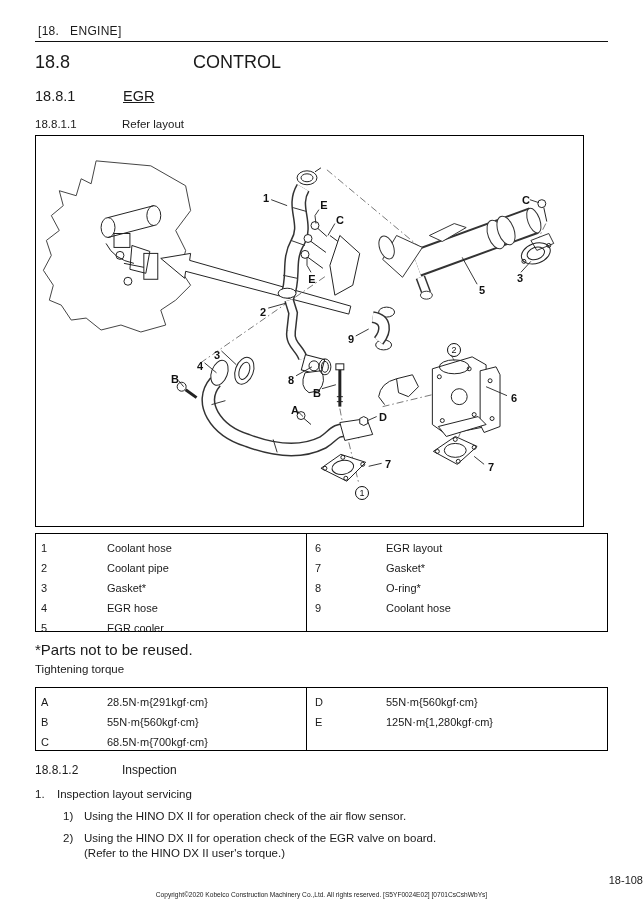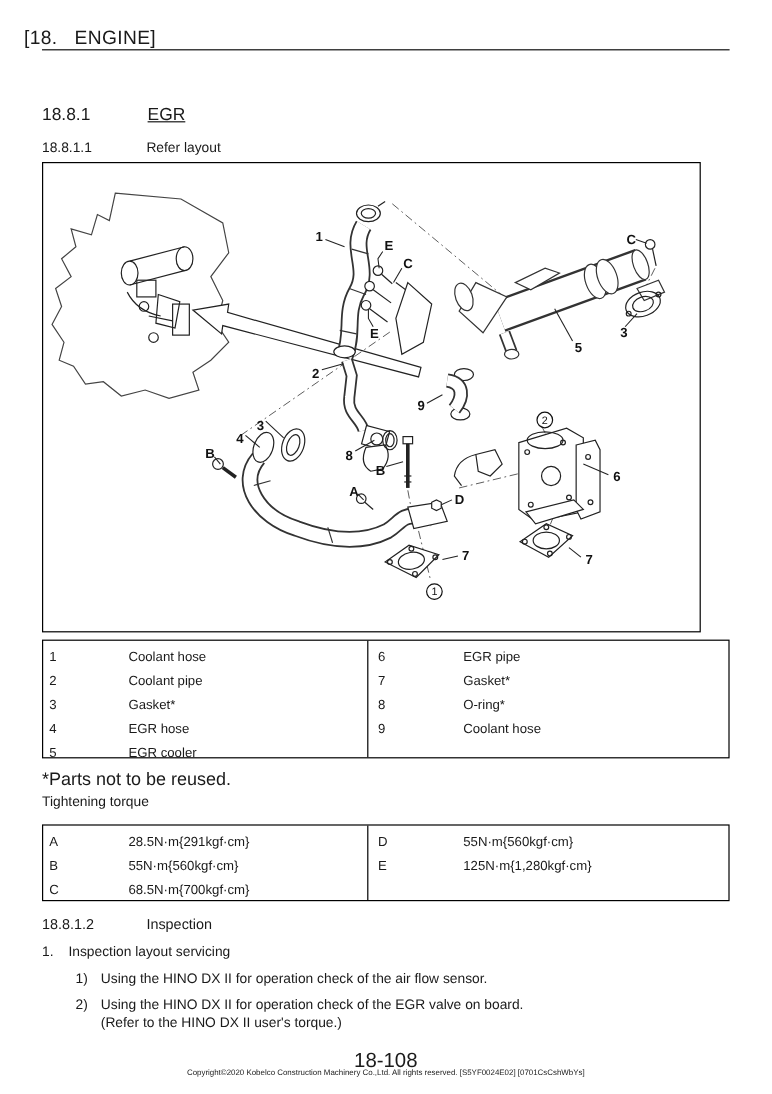--- a/index.html
+++ b/index.html
@@ -1,20 +1,20 @@
 <!DOCTYPE html>
 <html><head>
 <meta charset="utf-8">
 <style>
   html,body{margin:0;padding:0;background:#e8e8e8;}
   .page{position:relative;width:643px;height:912px;background:#fff;margin:0 auto;
         font-family:"Liberation Sans",sans-serif;color:#1a1a1a;overflow:hidden;}
   .abs{position:absolute;}
   .pre{white-space:pre;}
-  .doc-header{left:20px;top:24px;font-size:16px;letter-spacing:.3px;}
+  .doc-header{left:38px;top:24px;font-size:12px;letter-spacing:.3px;}
   .rule{left:35px;top:41px;width:573px;border-top:1.7px solid #111;}
   .sec{left:35px;top:52px;font-size:18px;}
   .sec .num{display:inline-block;width:158px;}
   .sub1{left:35px;top:88px;font-size:14.5px;text-decoration:underline;}
   .sub1 .num{display:inline-block;width:88px;}
   .sub2{left:35px;top:118px;font-size:11.5px;}
   .sub2 .num{display:inline-block;width:87px;}
   .figure{left:35px;top:135px;width:549px;height:392px;border:1px solid #000;box-sizing:border-box;}
   .figure svg{position:absolute;left:0;top:0;}
   .callout{position:absolute;transform:translate(-50%,-50%);font-size:11px;font-weight:bold;color:#111;}
@@ -31,31 +31,34 @@
   .half.r .tkey{margin-left:8px;width:71px;}
   .footnote{left:35px;top:641px;font-size:15px;}
   .torque-h{left:35px;top:663px;font-size:11.5px;font-weight:normal;}
   .sub3{left:35px;top:763px;font-size:12px;}
   .sub3 .num{display:inline-block;width:87px;}
   .item1{left:35px;top:788px;font-size:11.5px;display:flex;}
   .item1 .no{width:22px;}
   .step{left:63px;font-size:11.5px;display:flex;}
   .step .no{width:21px;}
   .stepnote{left:84px;font-size:11.5px;}
-  .pageno{left:0;top:874px;width:643px;text-align:center;font-size:17px;}
+  .pageno{left:0;top:874px;width:643px;text-align:right;font-size:11px;}
   .copyright{left:0;top:891px;width:643px;text-align:center;font-size:6.6px;color:#222;}
 </style>
 </head>
 <body>
 
 <div class="page">
 
   <div class="abs doc-header pre">[18.   ENGINE]</div>
   <div class="abs rule"></div>
 
+  <div class="abs sec">
+    <span class="num">18.8</span><span>CONTROL</span>
+  </div>
   <div class="abs sub1">
     <span class="num">18.8.1</span><span>EGR</span>
   </div>
   <div class="abs sub2">
     <span class="num">18.8.1.1</span><span>Refer layout</span>
   </div>
 
   <div class="abs figure">
     <svg viewBox="0 0 549 392" width="547" height="390">
       <g fill="none" stroke="#444" stroke-width="1">
@@ -289,21 +292,21 @@
           <span class="tval">EGR hose</span>
         </div>
         <div class="trow">
           <span class="tkey">5</span>
           <span class="tval">EGR cooler</span>
         </div>
       </div>
     <div class="half r" id="parts-right">
         <div class="trow">
           <span class="tkey">6</span>
-          <span class="tval">EGR pipe</span>
+          <span class="tval">EGR layout</span>
         </div>
         <div class="trow">
           <span class="tkey">7</span>
           <span class="tval">Gasket*</span>
         </div>
         <div class="trow">
           <span class="tkey">8</span>
           <span class="tval">O-ring*</span>
         </div>
         <div class="trow">

